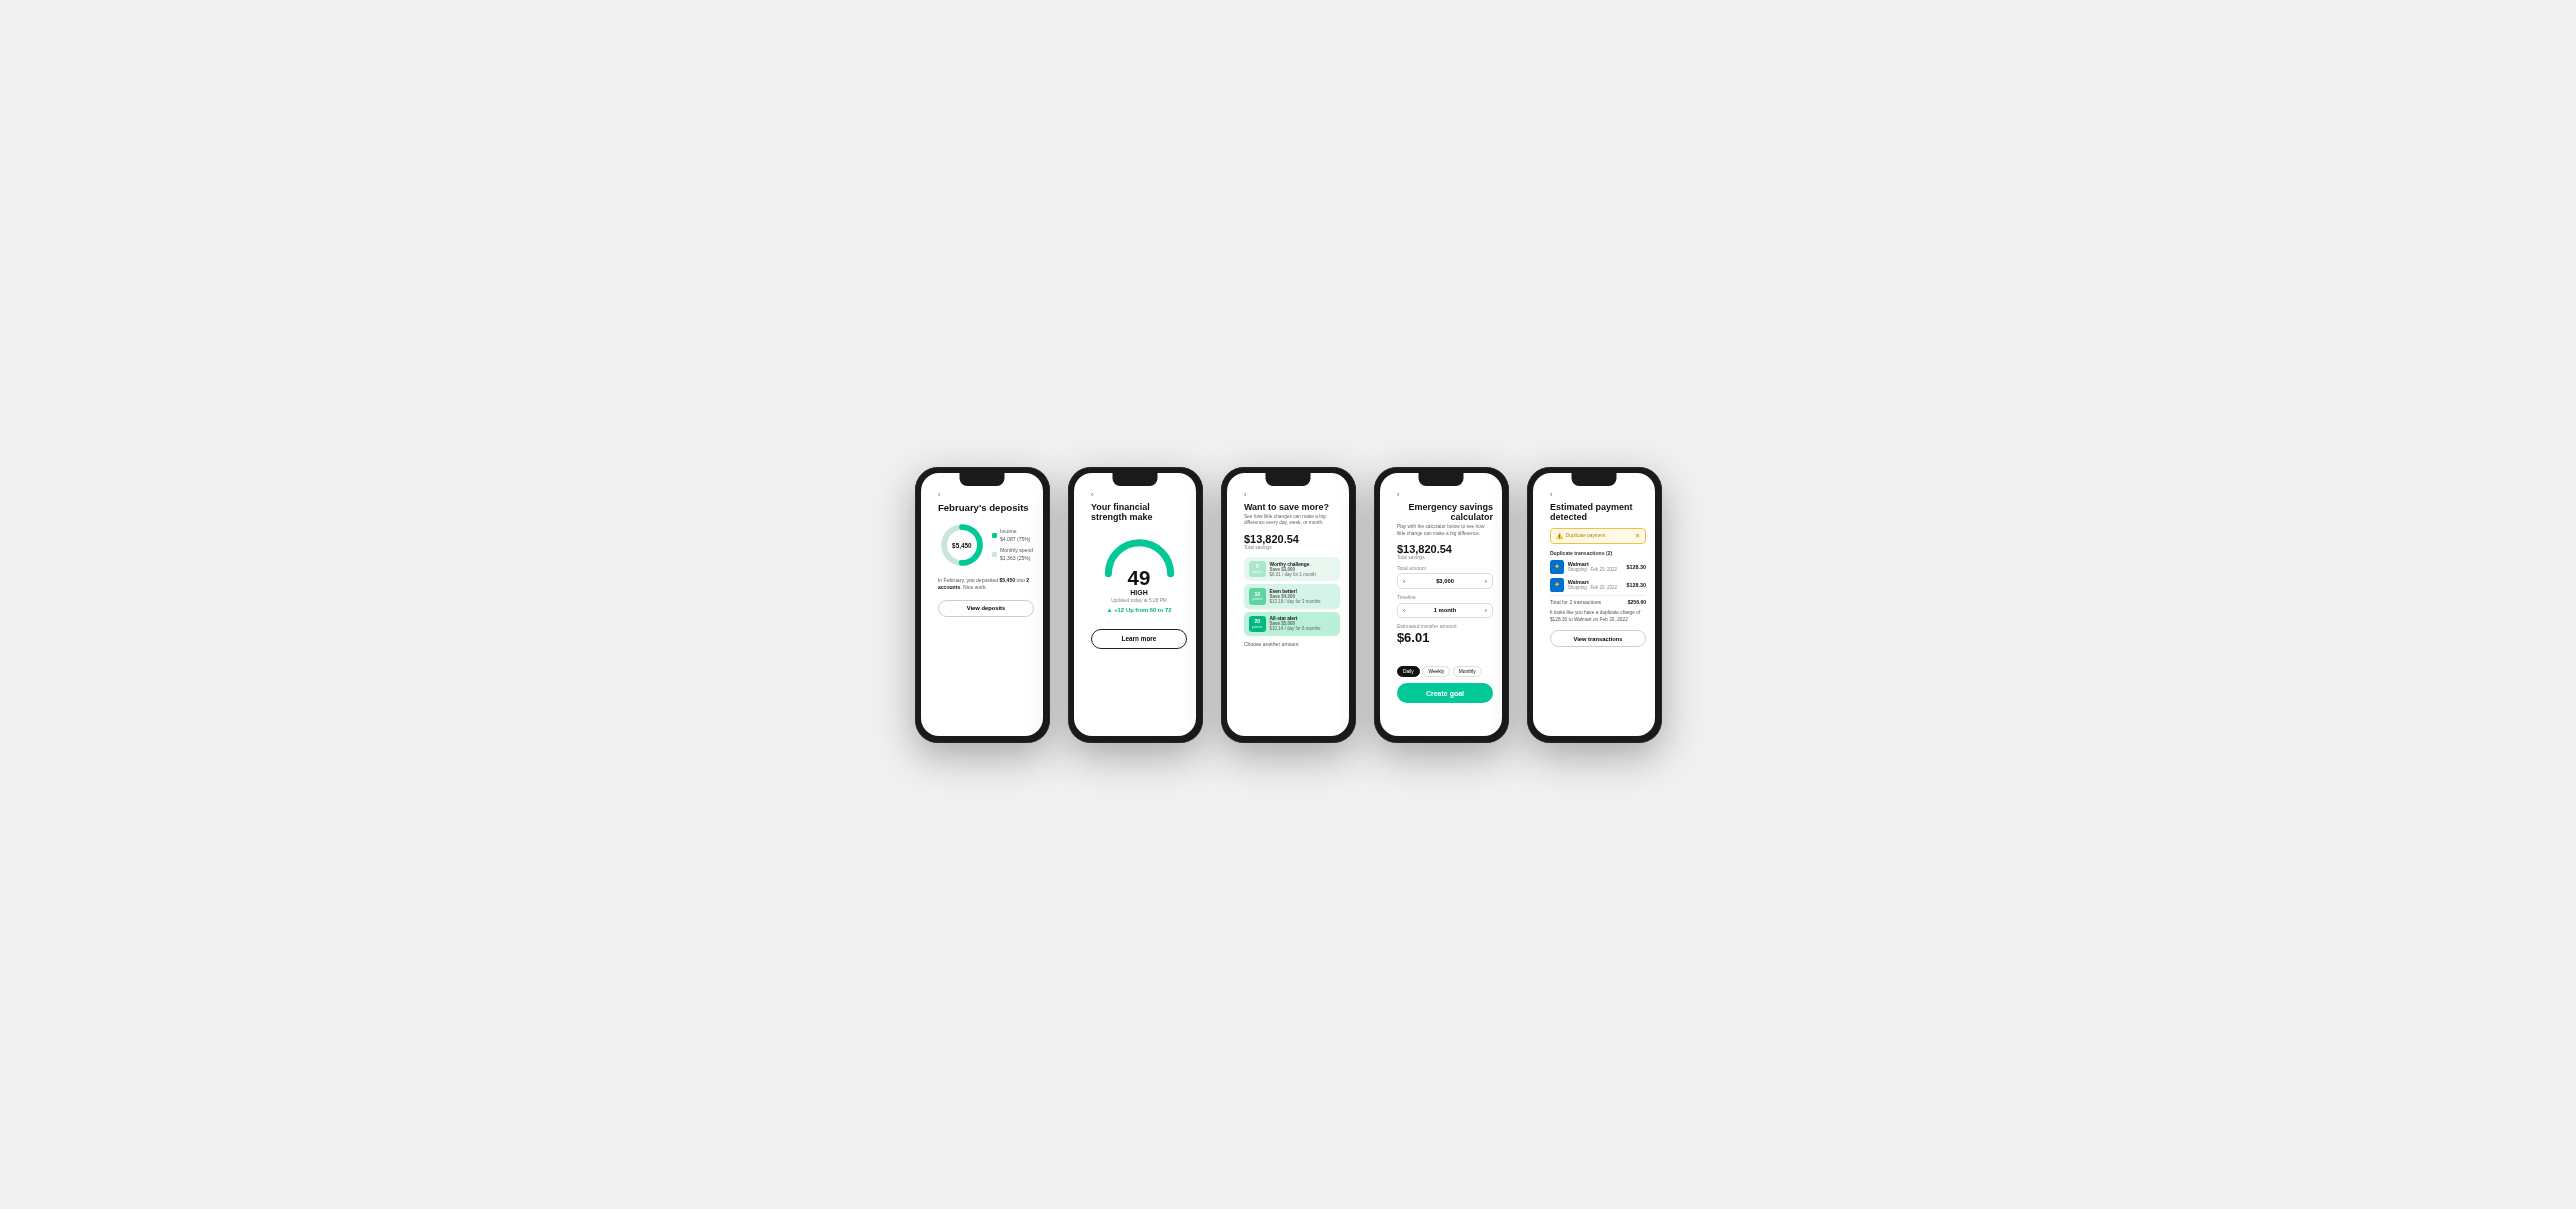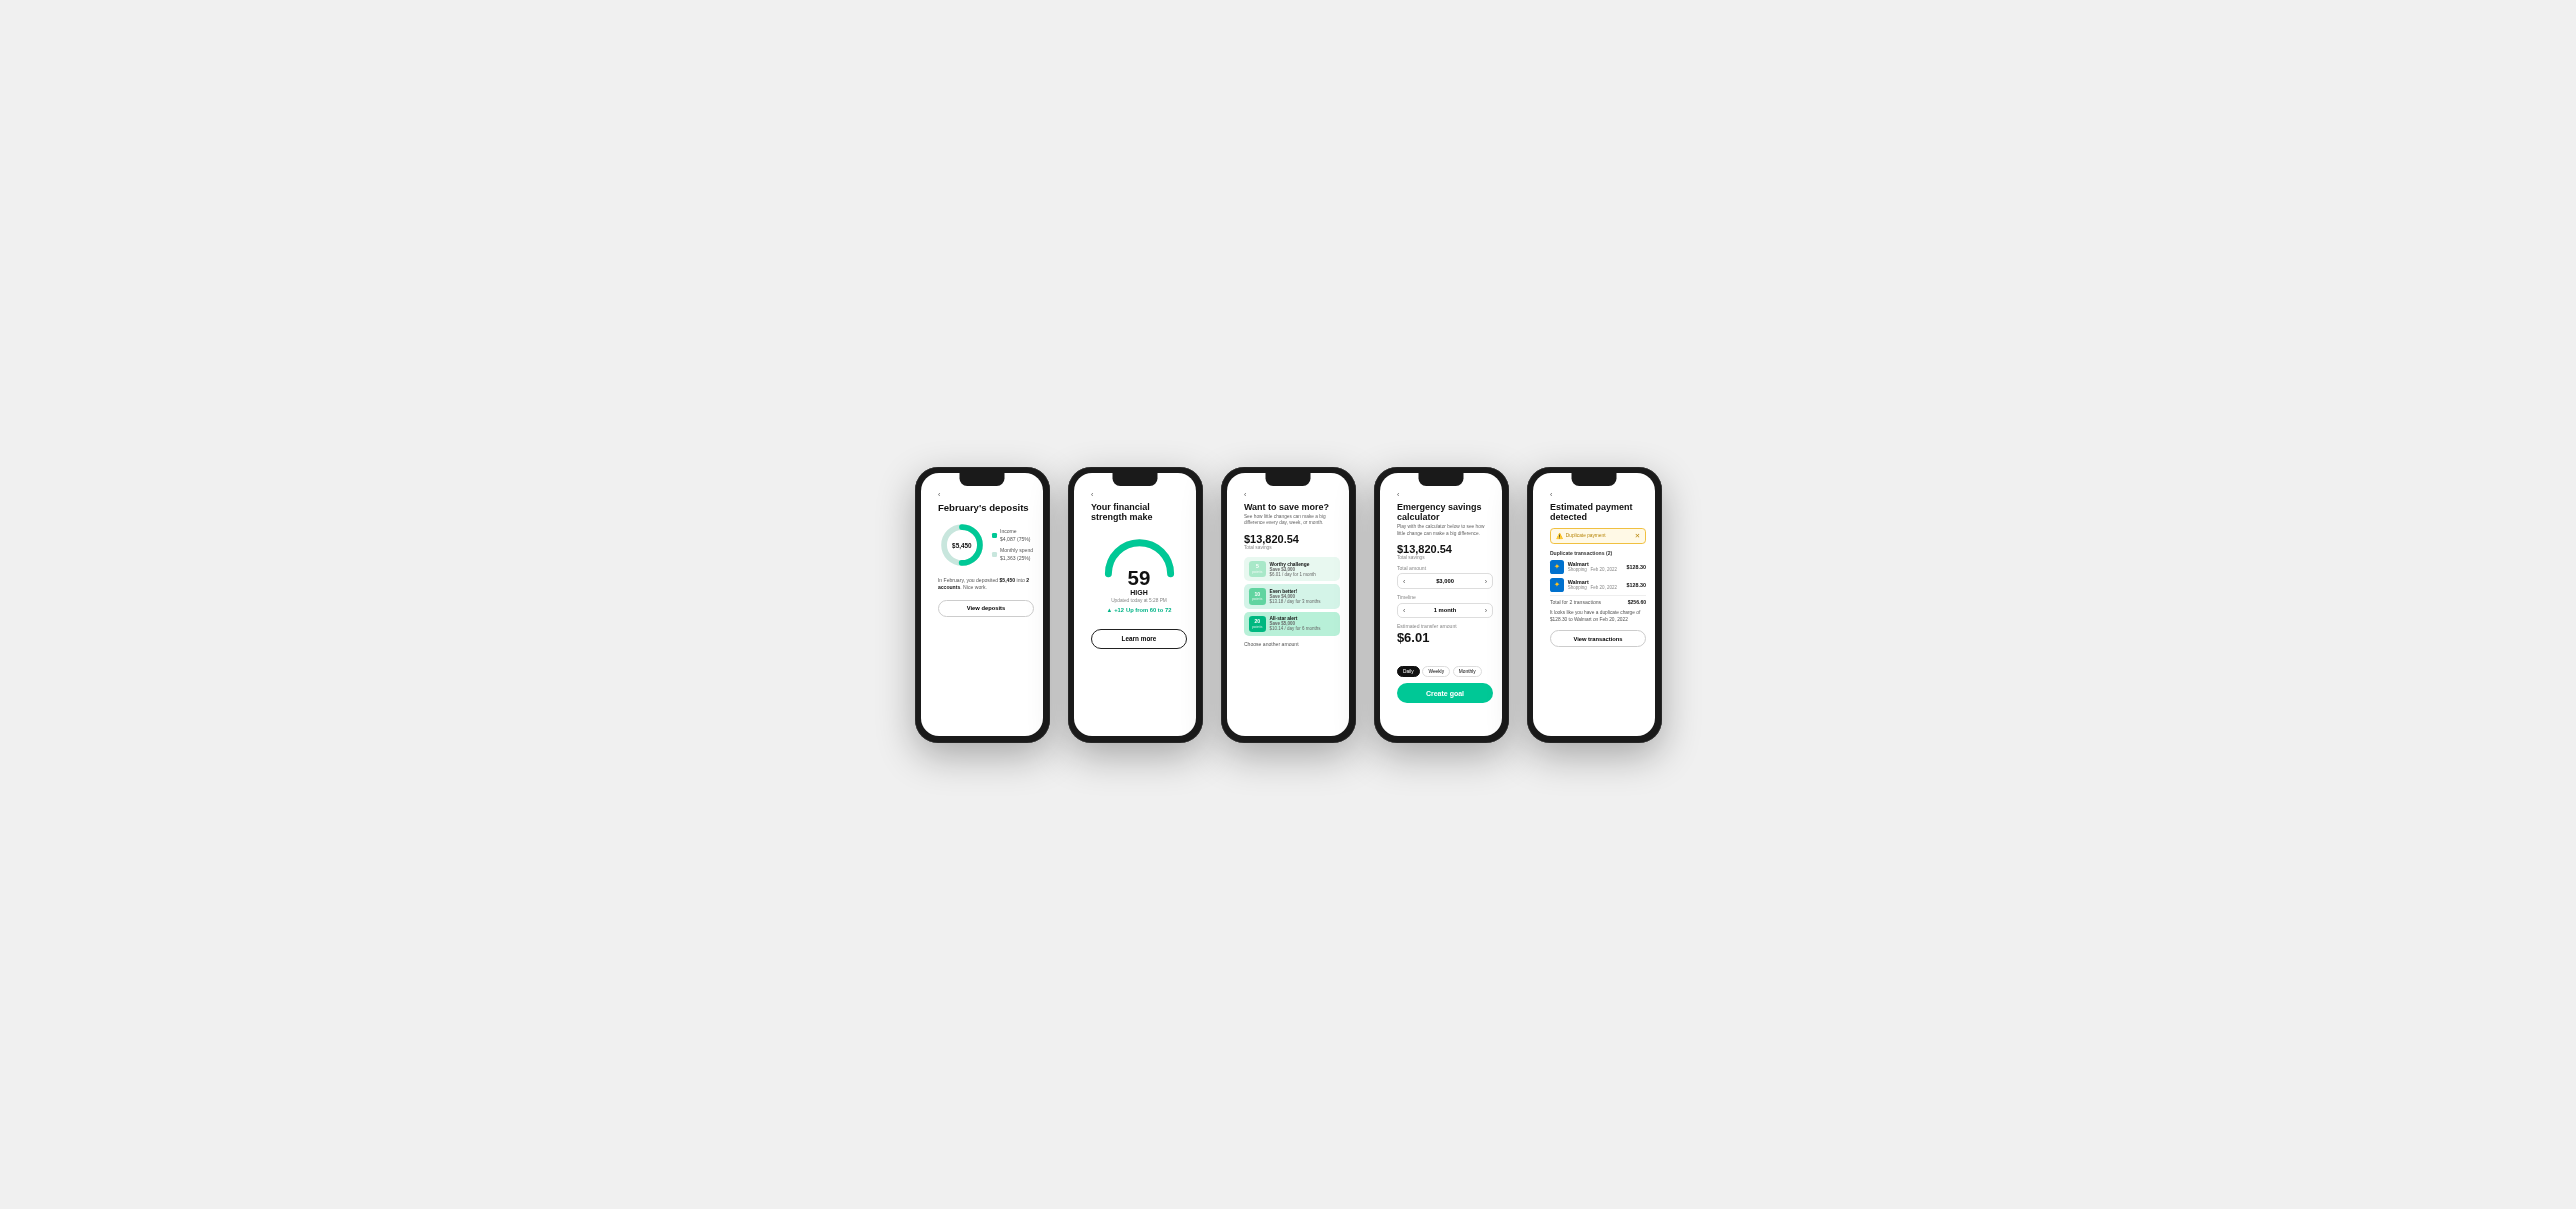--- a/index.html
+++ b/index.html
@@ -242,20 +242,21 @@
       font-size: 5.1px;
       color: #555;
       margin-top: 5.1px;
     }
     
     .p4-title {
       font-size: 9px;
       font-weight: 700;
       color: #111;
       margin-bottom: 2.6px;
+      text-align: right;
     }
     .p4-subtitle {
       font-size: 4.8px;
       color: #666;
       margin-bottom: 5.1px;
       line-height: 1.4;
     }
     .calc-amount {
       font-size: 11px;
       font-weight: 700;
@@ -489,21 +490,21 @@
           <div class="p2-title">Your financial strength make</div>
 
           <div class="gauge-section">
             <svg viewBox="0 0 120 70" width="83" height="49">
 
               <path d="M15,60 A45,45 0 0,1 105,60" fill="none" stroke="#e0e0e0" stroke-width="10" stroke-linecap="round"></path>
 
               <path d="M15,60 A45,45 0 0,1 105,60" fill="none" stroke="#00c896" stroke-width="10" stroke-linecap="round" stroke-dasharray="141 176" stroke-dashoffset="0"></path>
             </svg>
             <div style="margin-top:-13px; text-align:center;">
-              <div class="gauge-number">59</div>
+              <div class="gauge-number">49</div>
               <div class="gauge-label">HIGH</div>
             </div>
             <div class="gauge-updated">Updated today at 5:28 PM</div>
             <div class="gauge-change">
               <span>▲</span>
               <span>+12</span>
               <span>Up from 60 to 72</span>
             </div>
           </div>
 

